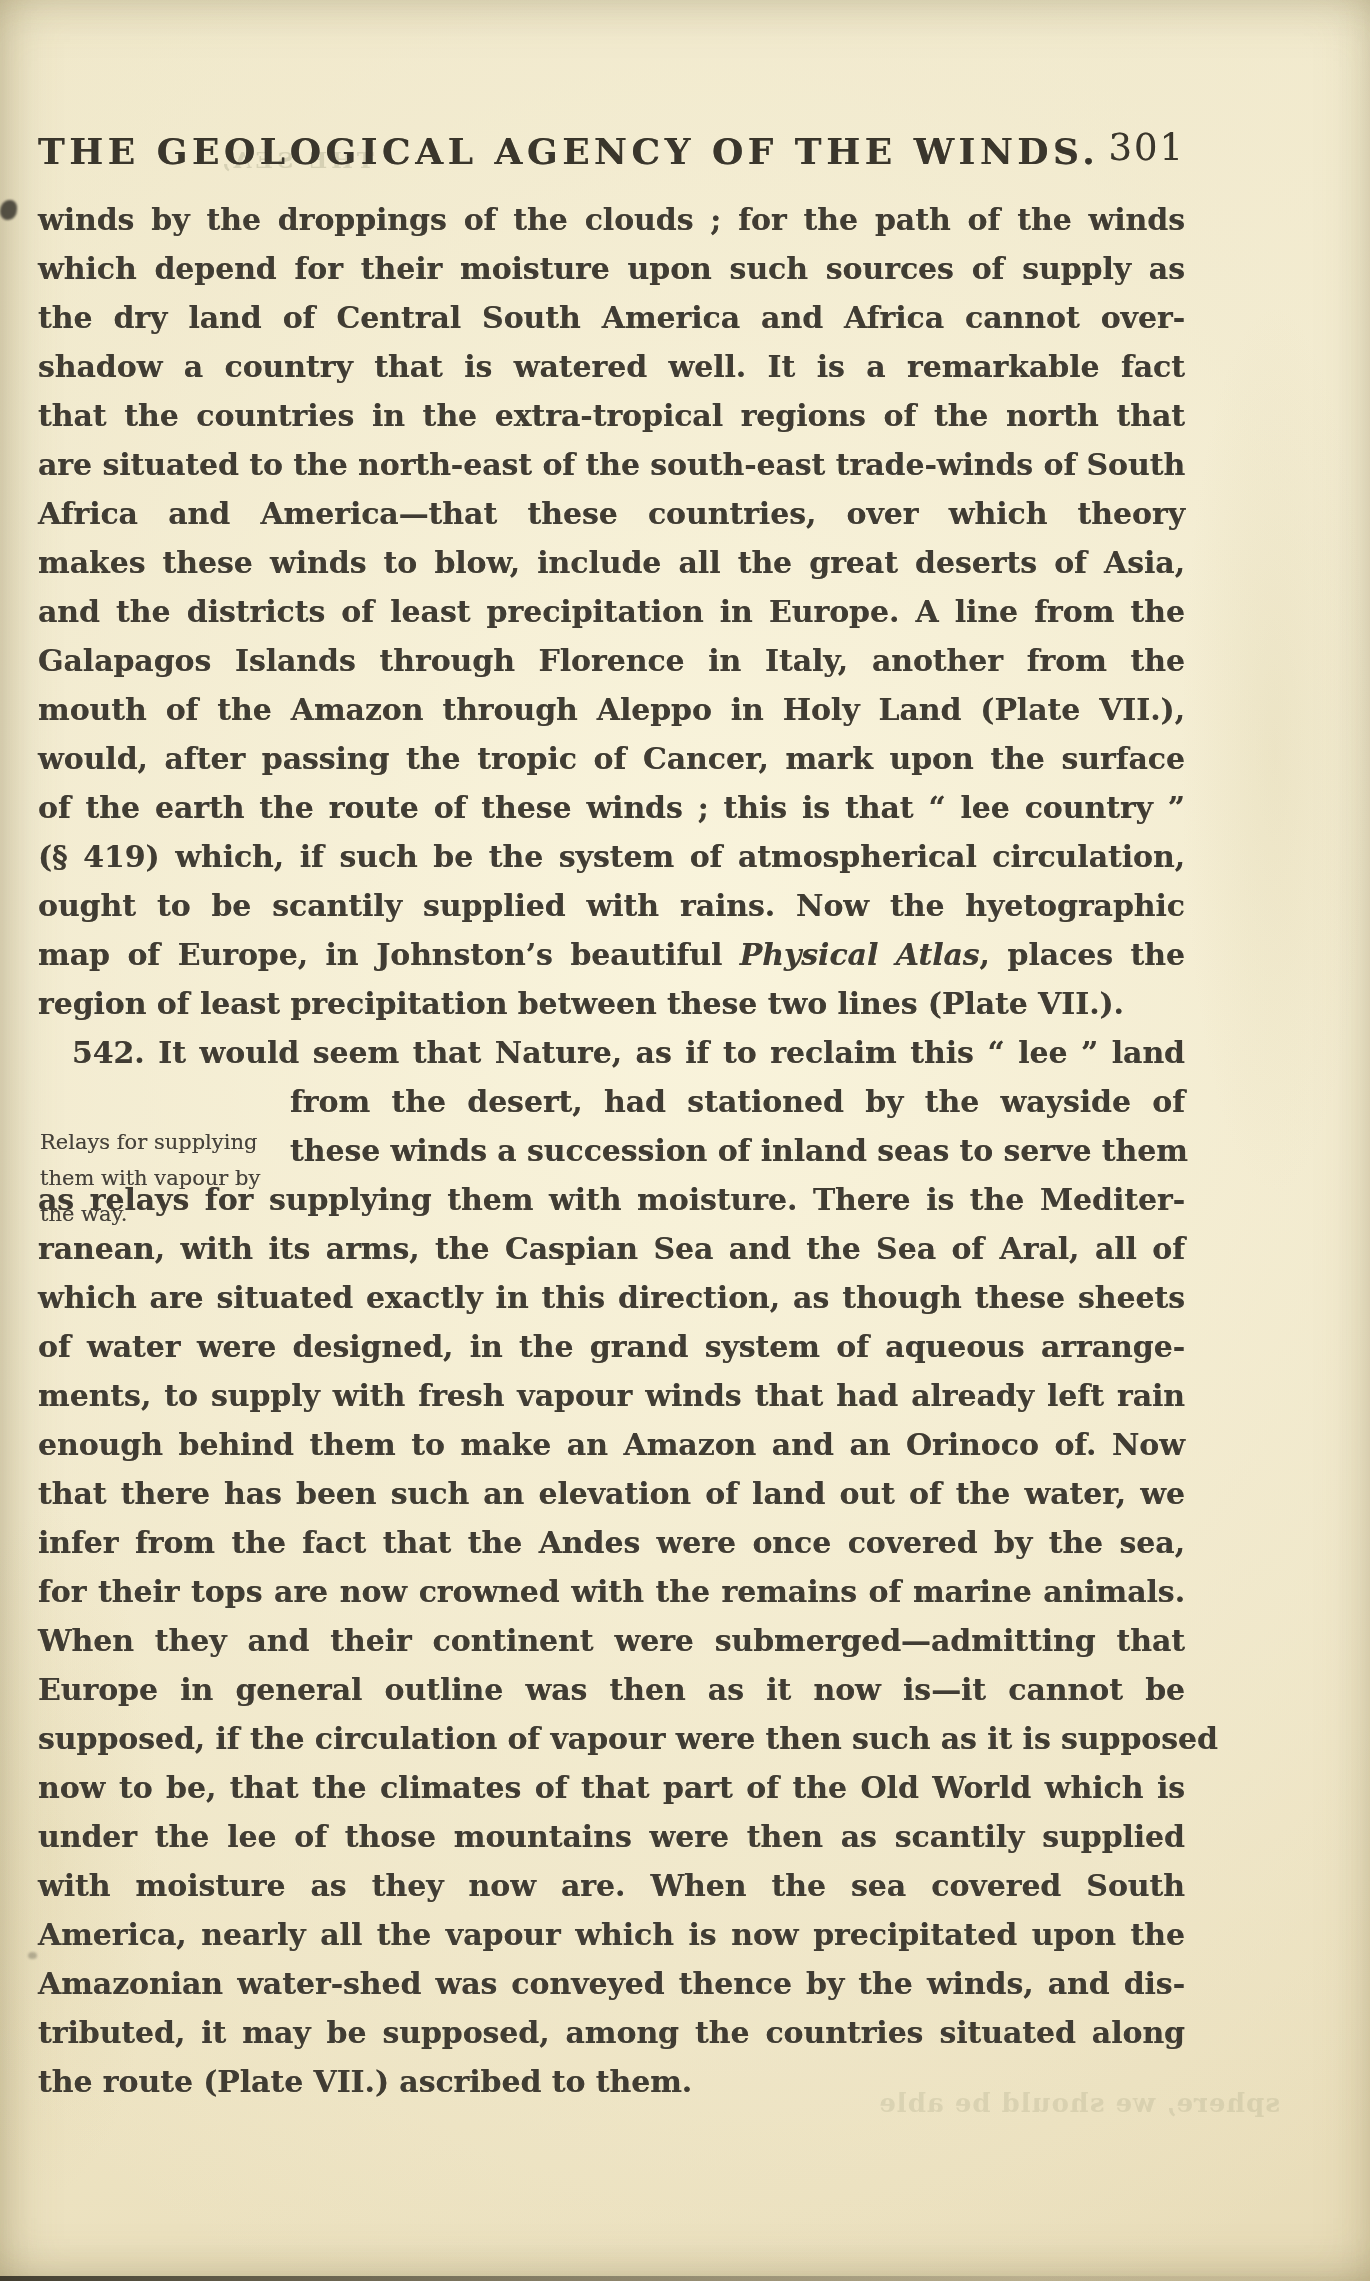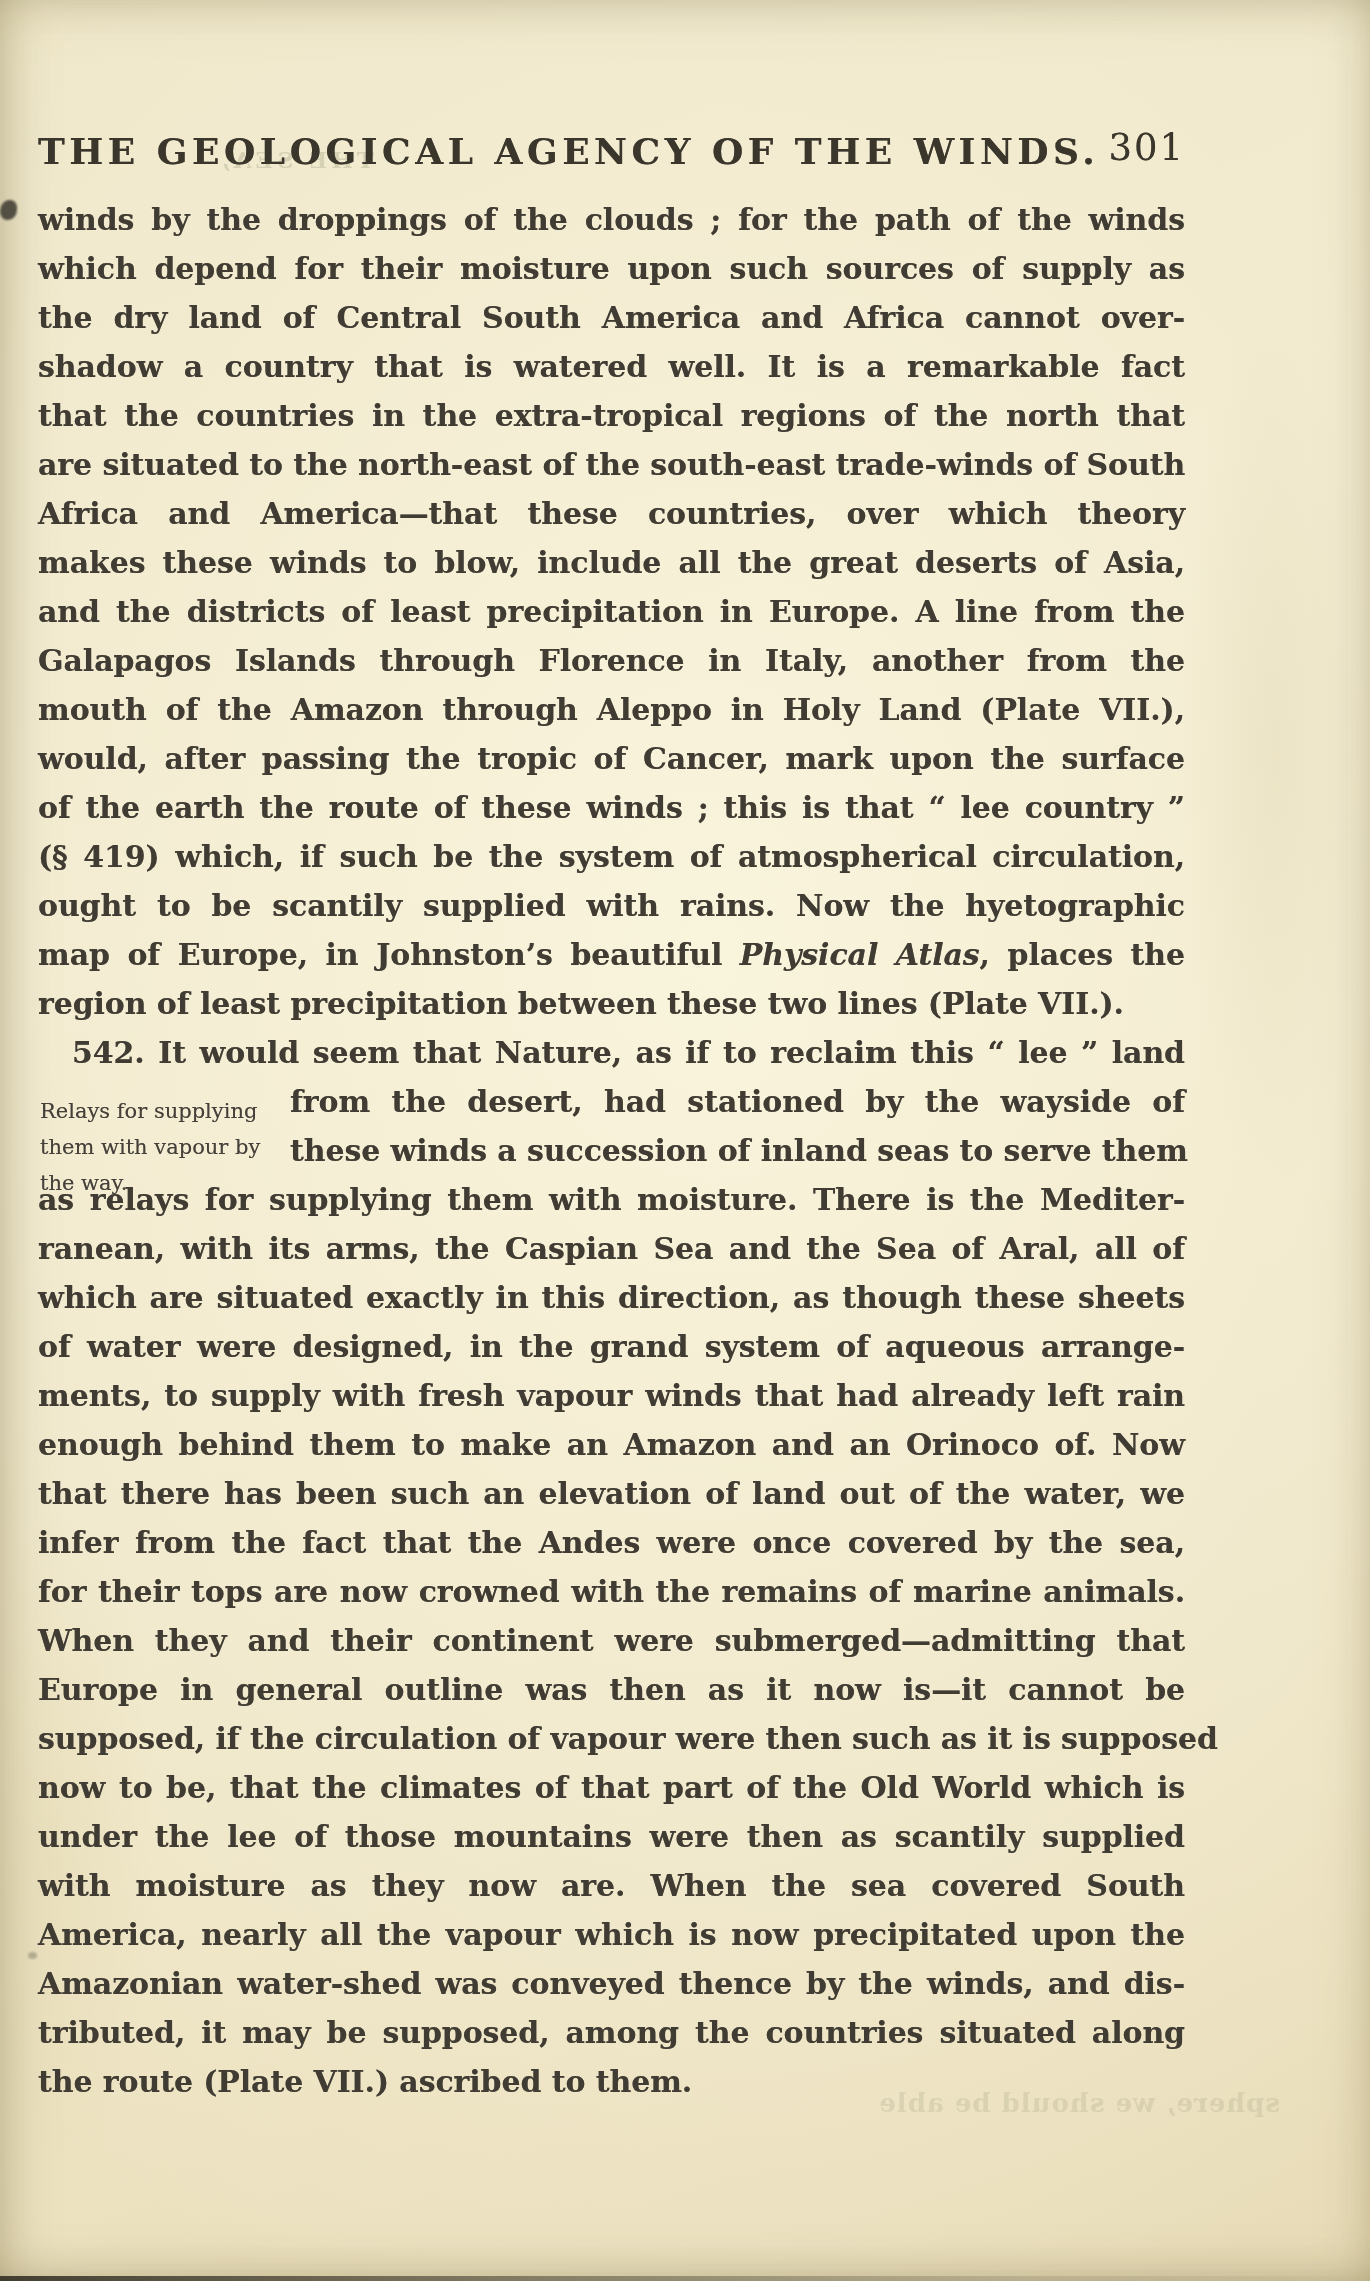--- a/index.html
+++ b/index.html
@@ -46,21 +46,21 @@
     text-align:justify;
     text-align-last:justify;
     text-shadow:0 0 0.6px rgba(64,60,51,0.55);
     font-weight:bold;
   }
   .line.nj { text-align:center; text-align-last:left; }
   .line.pi { padding-left:34px; }
   .line.ind { padding-left:252px; }
   .line em { font-style:italic; }
   .sidenote {
-    position:absolute; left:2px; top:898px; width:242px;
+    position:absolute; left:2px; top:929px; width:242px;
     font-size:21px; line-height:36px; color:#45413a;
     text-shadow:0 0 0.4px rgba(64,60,51,0.5);
   }
   .sidenote-line { white-space:nowrap; }
   .ghost {
     position:absolute;
     transform:scaleX(-1);
     color:rgba(150,150,118,0.30);
     filter:blur(0.7px);
     font-weight:700;

